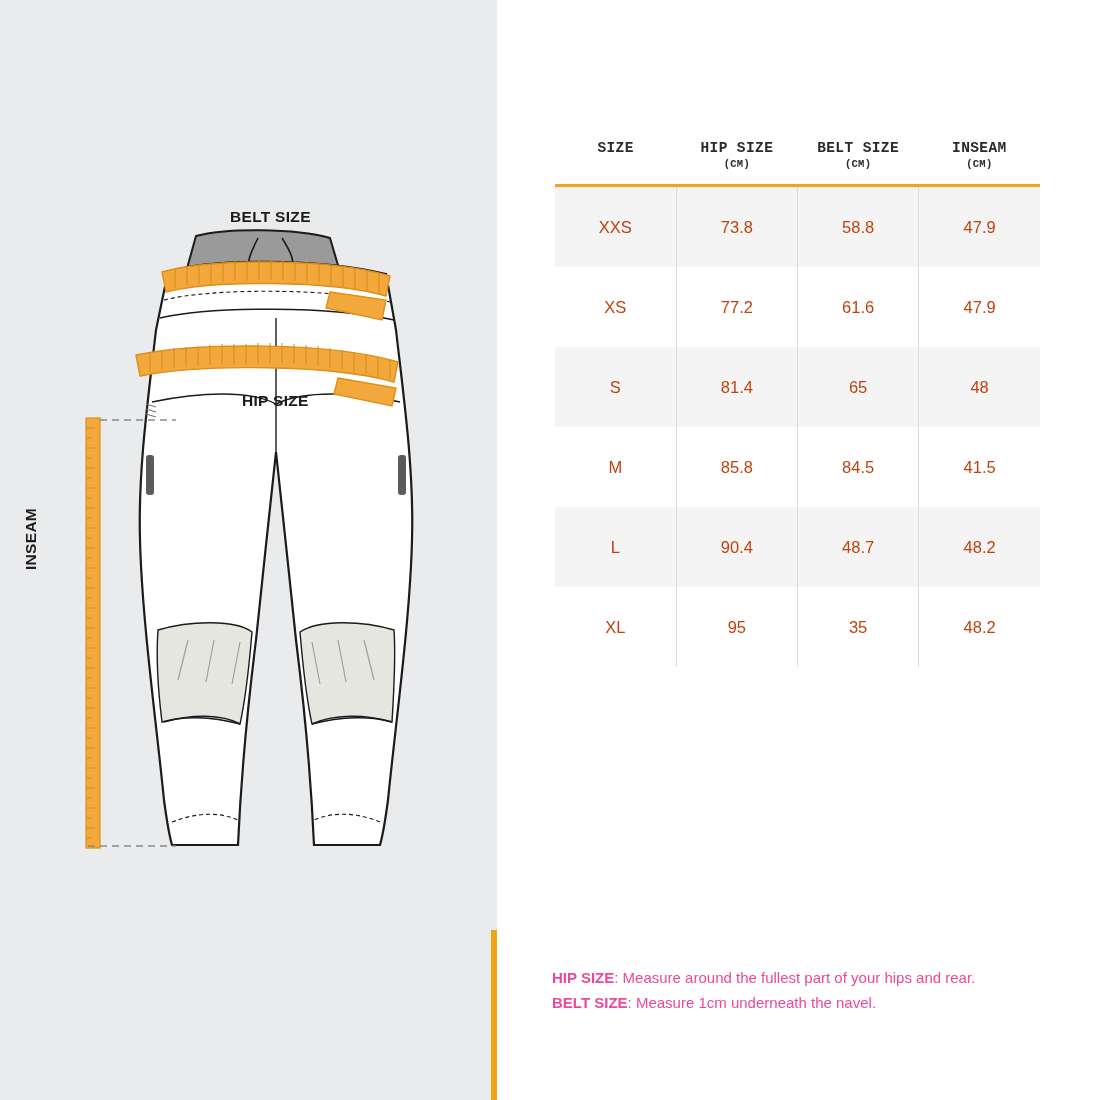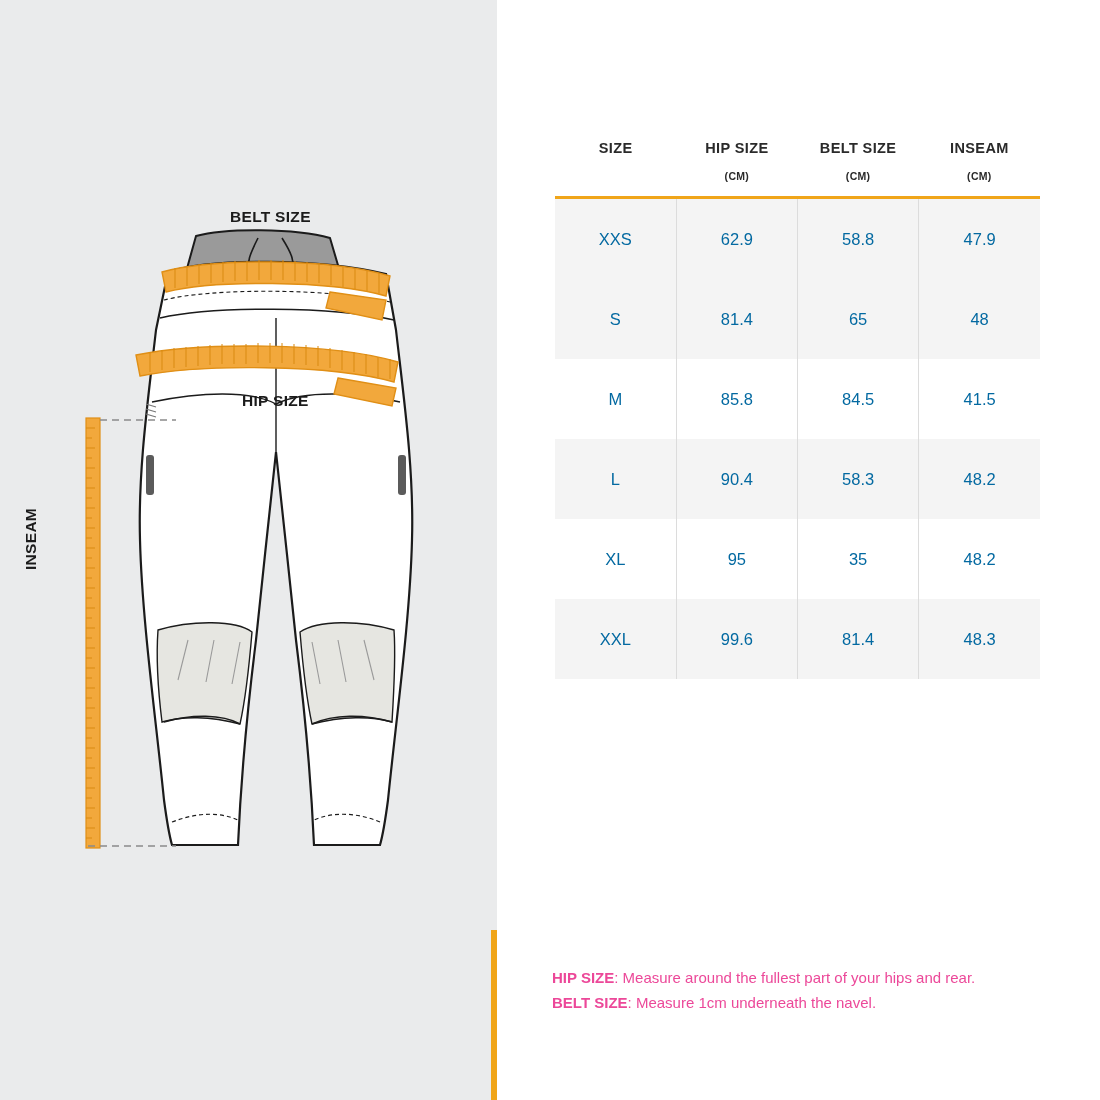--- a/index.html
+++ b/index.html
@@ -93,42 +93,43 @@
     width: 485px;
     table-layout: fixed;
   }
   table.size-table thead th {
     padding: 0 0 14px 0;
     font-size: 14.5px;
     font-weight: bold;
     color: #2a2a2a;
     vertical-align: top;
     letter-spacing: .4px;
+    font-family: Liberation Mono, monospace;
   }
   th .unit {
     display: block;
     font-size: 10.5px;
     font-weight: bold;
     letter-spacing: .3px;
-    margin-top: 14px;
+    margin-top: 2px;
     color: #2a2a2a;
   }
   thead tr.head-rule th {
     padding: 0;
     height: 3px;
   }
   .rule-line {
     height: 3px;
     background: #f0a519;
     width: 100%;
   }
   table.size-table tbody td {
     height: 78px;
     font-size: 16.5px;
-    color: #0369a1;
+    color: #c2410c;
     text-align: center;
     vertical-align: middle;
     background: #ffffff;
   }
   table.size-table tbody tr.alt td {
     background: #f4f4f4;
   }
   table.size-table tbody td.c-size {
     border-right: 1px solid #dcdcdc;
   }
@@ -264,53 +265,53 @@
           </tr>
           <tr class="head-rule">
             <th colspan="4">
                 <div class="rule-line"></div>
               </th>
           </tr>
         </thead>
         <tbody>
           <tr class="alt">
             <td class="c-size">XXS</td>
-            <td class="c-hip">62.9</td>
+            <td class="c-hip">73.8</td>
             <td class="c-belt">58.8</td>
+            <td class="c-inseam">47.9</td>
+          </tr>
+          <tr>
+            <td class="c-size">XS</td>
+            <td class="c-hip">77.2</td>
+            <td class="c-belt">61.6</td>
             <td class="c-inseam">47.9</td>
           </tr>
           <tr class="alt">
             <td class="c-size">S</td>
             <td class="c-hip">81.4</td>
             <td class="c-belt">65</td>
             <td class="c-inseam">48</td>
           </tr>
           <tr>
             <td class="c-size">M</td>
             <td class="c-hip">85.8</td>
             <td class="c-belt">84.5</td>
             <td class="c-inseam">41.5</td>
           </tr>
           <tr class="alt">
             <td class="c-size">L</td>
             <td class="c-hip">90.4</td>
-            <td class="c-belt">58.3</td>
+            <td class="c-belt">48.7</td>
             <td class="c-inseam">48.2</td>
           </tr>
           <tr>
             <td class="c-size">XL</td>
             <td class="c-hip">95</td>
             <td class="c-belt">35</td>
             <td class="c-inseam">48.2</td>
-          </tr>
-          <tr class="alt">
-            <td class="c-size">XXL</td>
-            <td class="c-hip">99.6</td>
-            <td class="c-belt">81.4</td>
-            <td class="c-inseam">48.3</td>
           </tr>
         </tbody>
       </table>
     </div>
 
     <div class="notes">
       <div>
         <span class="k">HIP SIZE</span><span>: Measure around the fullest part of your hips and rear.</span>
       </div>
       <div>

